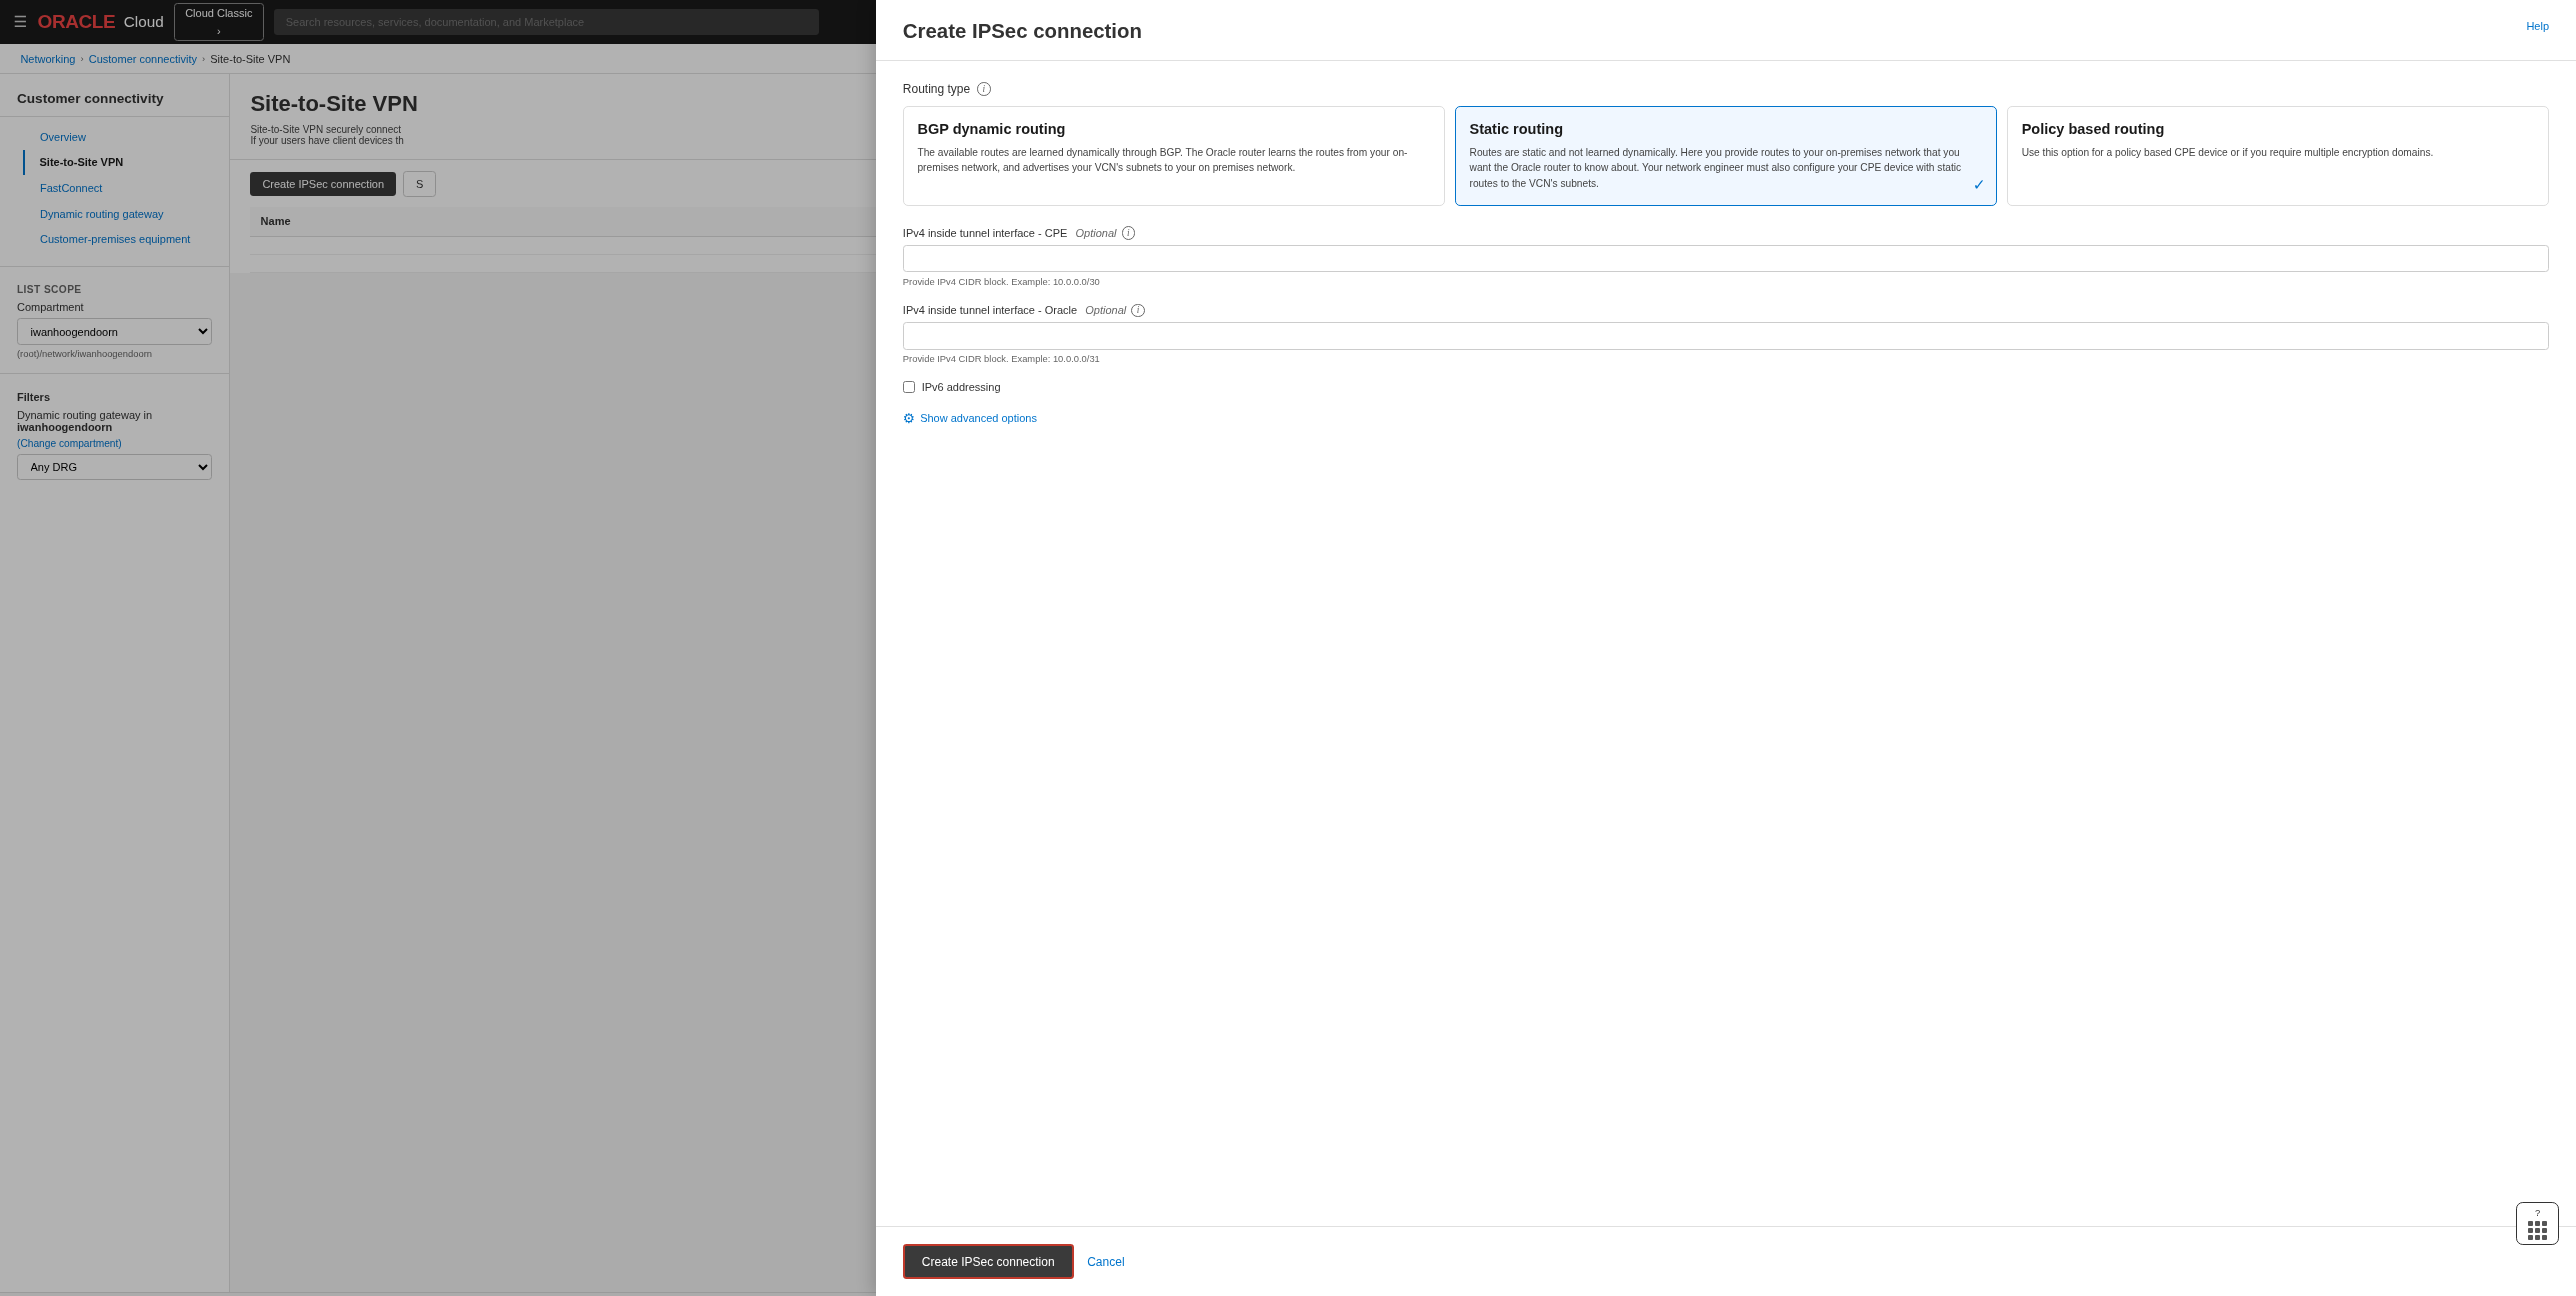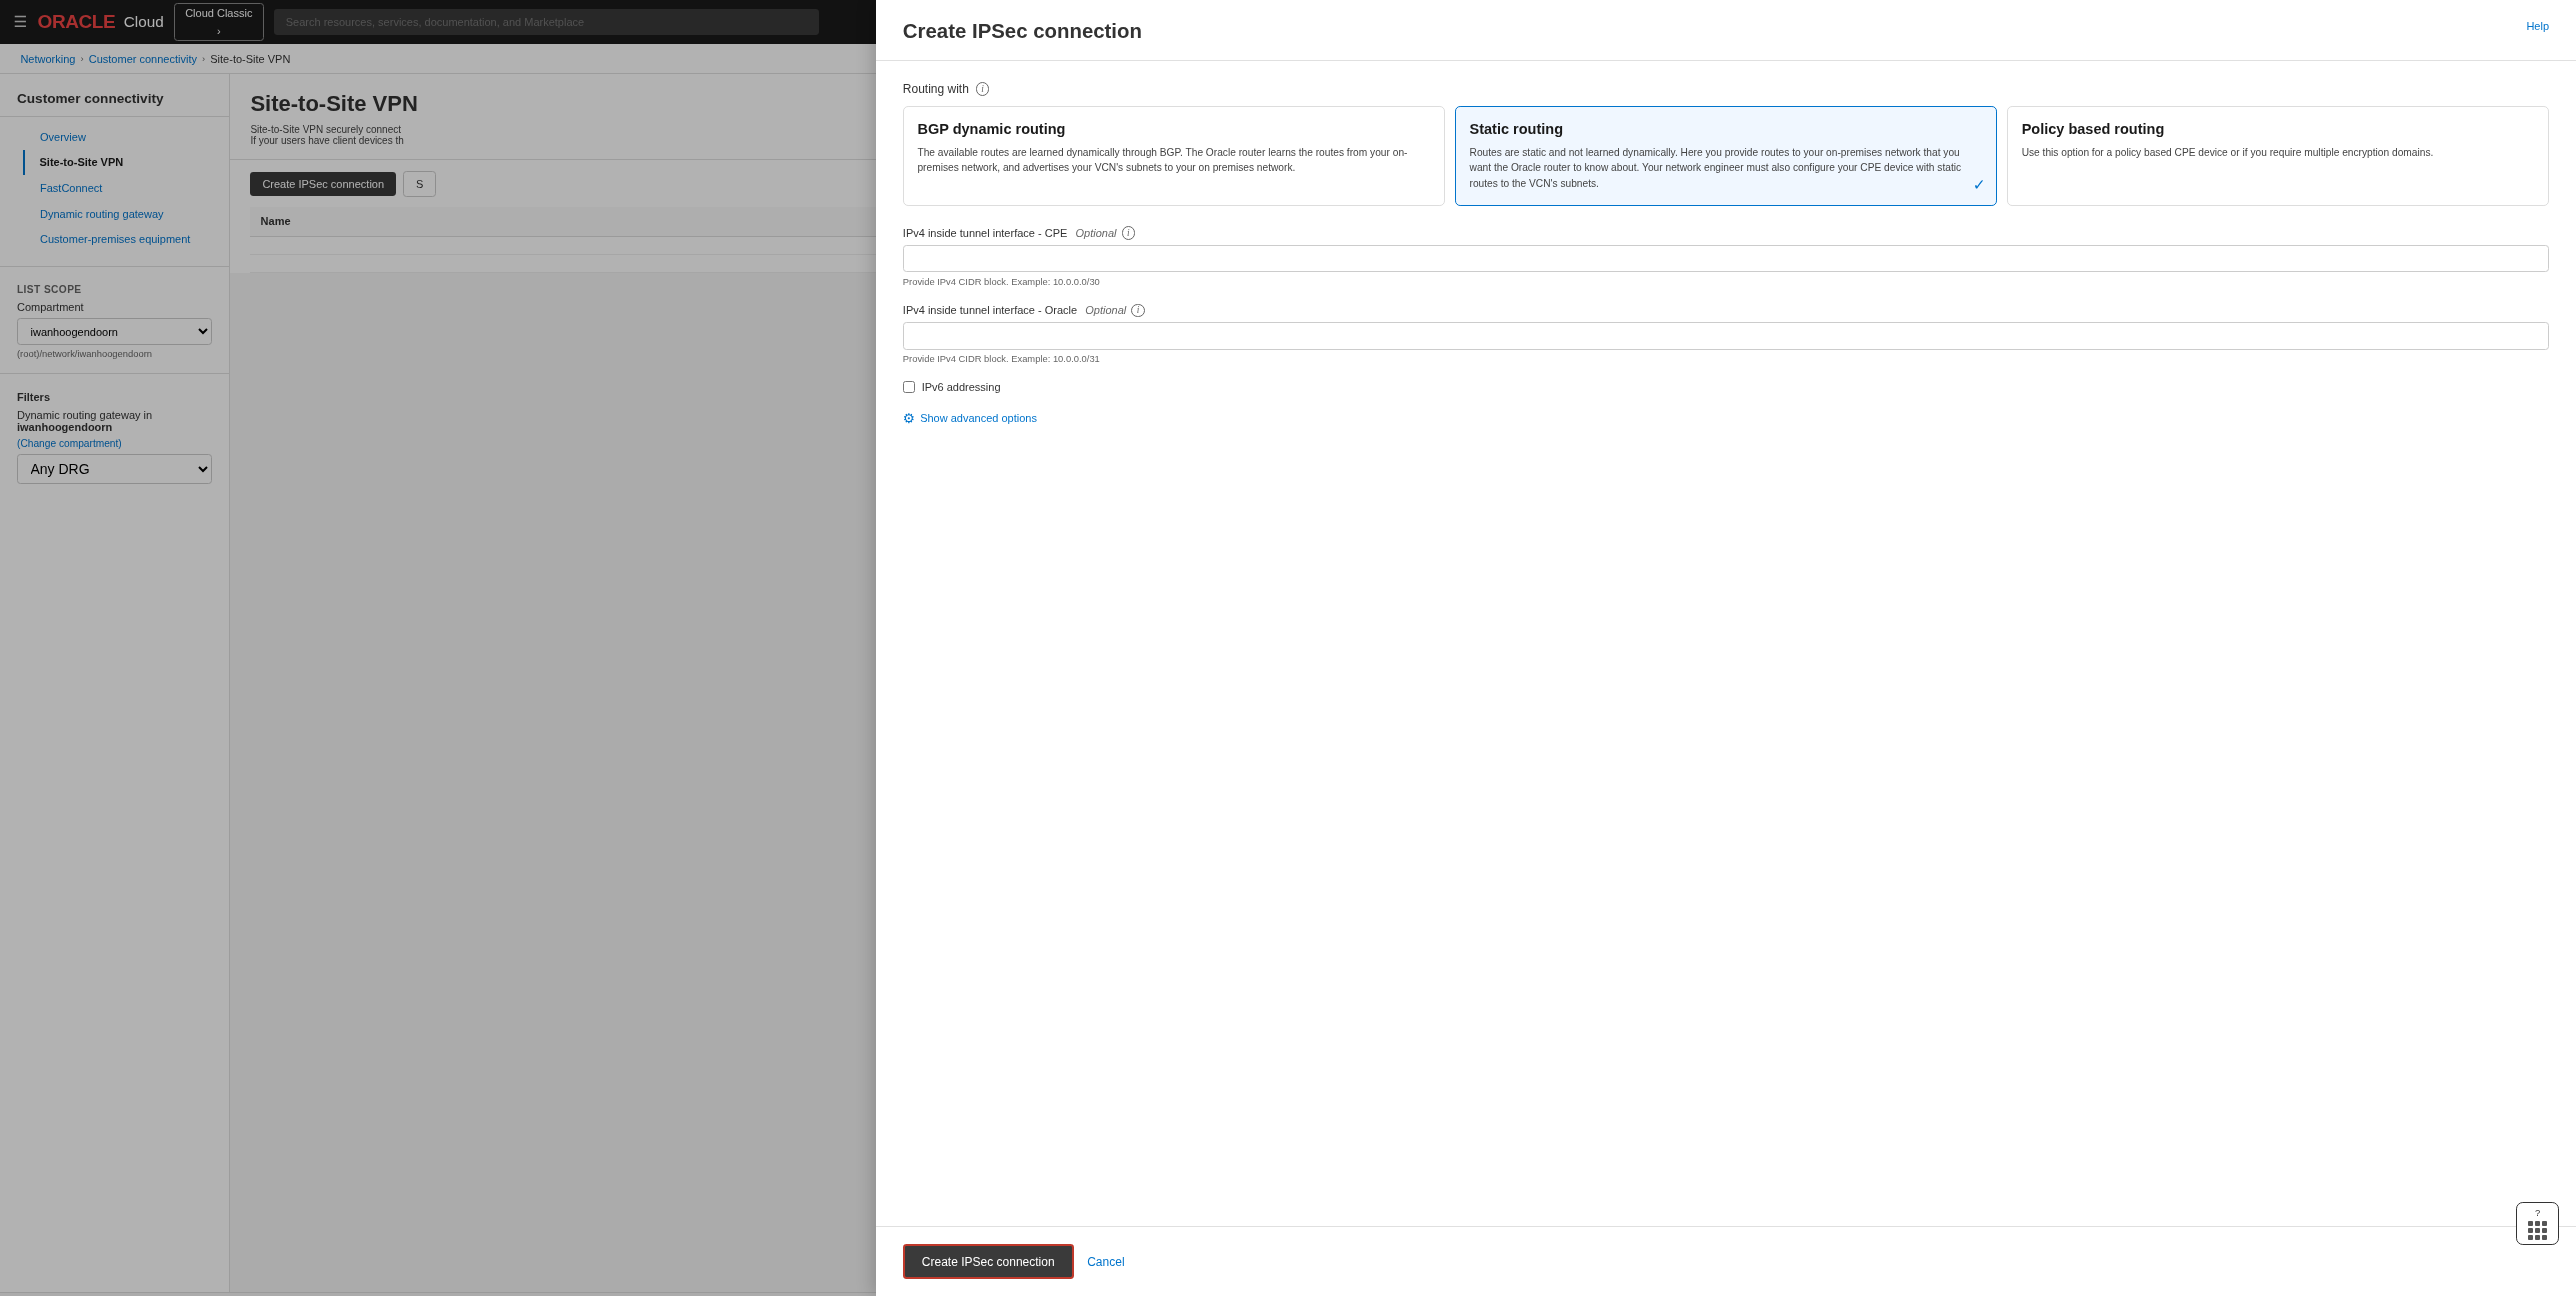--- a/index.html
+++ b/index.html
@@ -149,21 +149,21 @@
       margin-bottom: 6.8px;
     }
     .drg-filter-text { font-size: 11px; margin-bottom: 3.4px; }
     .drg-filter-bold { font-weight: 700; }
     .drg-filter-link { color: #0074cc; text-decoration: none; font-size: 10.2px; }
     .drg-select {
       width: 100%;
       padding: 5.1px 8.5px;
       border: 0.9px solid #ccc;
       border-radius: 3.4px;
-      font-size: 14px;
+      font-size: 11px;
       background: #fff;
       margin-top: 5.1px;
       cursor: pointer;
     }
 
     
     .content {
       flex: 1;
       overflow-y: auto;
       background: #f5f5f5;
@@ -559,21 +559,21 @@
 
 <div class="modal-panel">
   <div class="modal-header">
     <h1 class="modal-title">Create IPSec connection</h1>
     <a href="#" class="modal-help">Help</a>
   </div>
 
   <div class="modal-body">
 
     <div class="section-label">
-      <span>Routing with</span>
+      <span>Routing type</span>
       <span class="info-icon">i</span>
     </div>
 
     <div class="routing-cards">
 
       <div class="routing-card">
         <div class="routing-card-title">BGP dynamic routing</div>
         <div class="routing-card-desc">The available routes are learned dynamically through BGP. The Oracle router learns the routes from your on-premises network, and advertises your VCN's subnets to your on premises network.</div>
       </div>
 

